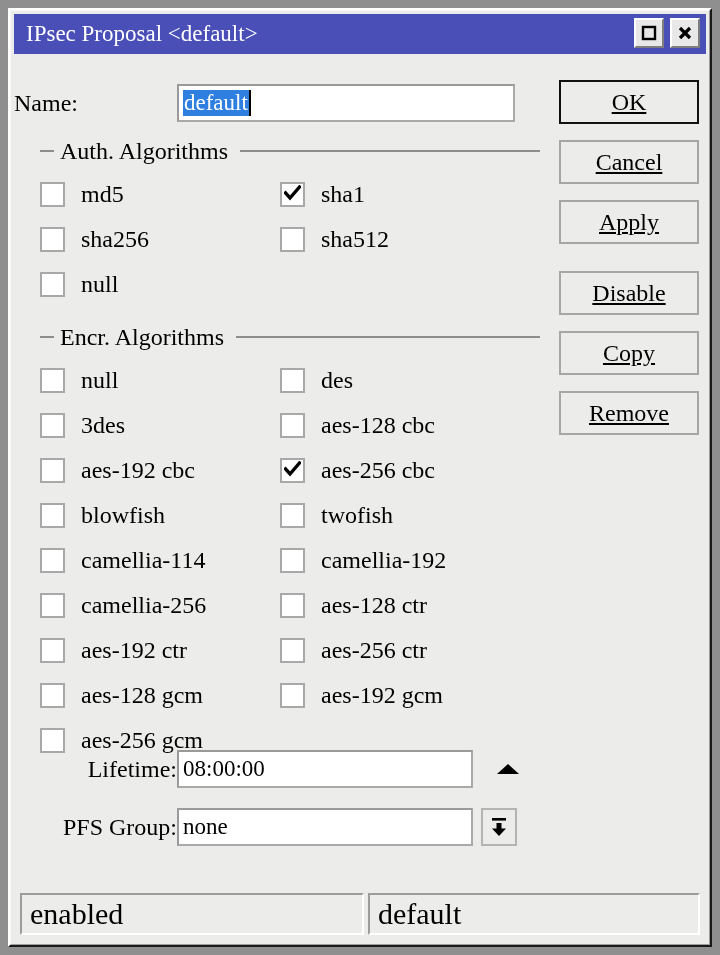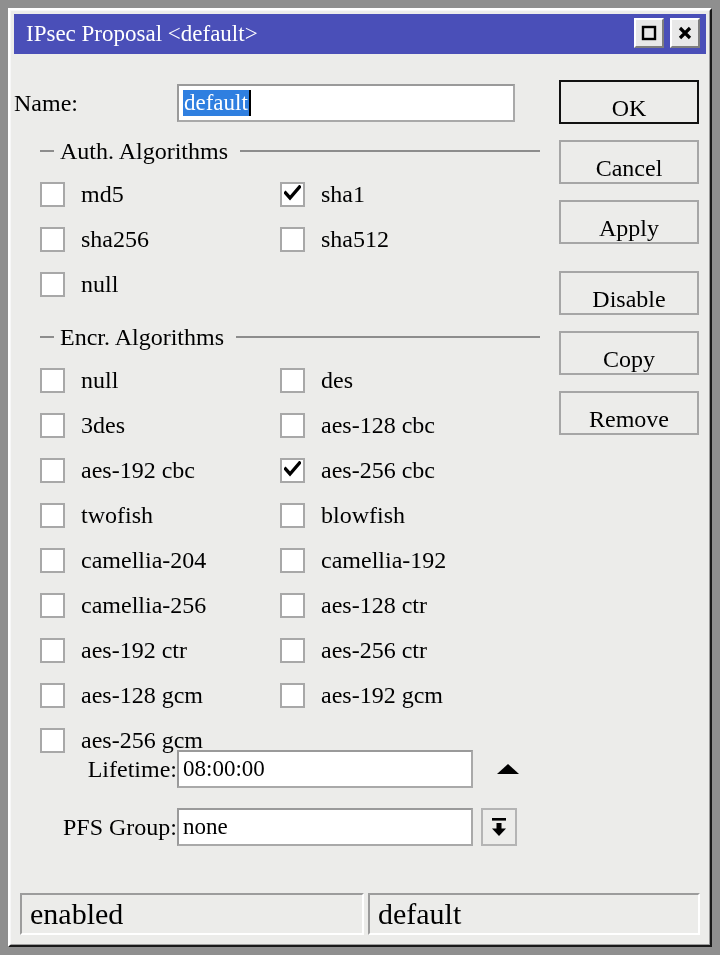--- a/index.html
+++ b/index.html
@@ -248,24 +248,25 @@
     top: 0;
   }
   .btn {
     position: absolute;
     width: 140px;
     height: 44px;
     background: #ececea;
     border: 2px solid #a6a6a6;
     box-sizing: border-box;
     display: flex;
-    align-items: flex-end;
+    align-items: center;
     justify-content: center;
     font-size: 24px;
     color: #000;
+    text-decoration: underline;
   }
   .btn.default-btn {
     border-color: #111111;
   }
 
   
   #statusbar {
     position: absolute;
     left: 6px;
     right: 6px;
@@ -403,31 +404,31 @@
                   <svg class="tick" viewBox="0 0 17 17">
                     <path d="M1.5 8 L6 13 L15.5 2" fill="none" stroke="#000" stroke-width="3.4" stroke-linecap="square" stroke-linejoin="miter"></path>
                   </svg>
                 </span>
                 <span class="cb-label">aes-256 cbc</span>
               </div>
             </div>
             <div class="cb-row">
               <div class="cb-item">
                 <span class="checkbox"></span>
+                <span class="cb-label">blowfish</span>
+              </div>
+              <div class="cb-item">
+                <span class="checkbox"></span>
                 <span class="cb-label">twofish</span>
               </div>
-              <div class="cb-item">
-                <span class="checkbox"></span>
-                <span class="cb-label">blowfish</span>
-              </div>
-            </div>
-            <div class="cb-row">
-              <div class="cb-item">
-                <span class="checkbox"></span>
-                <span class="cb-label">camellia-204</span>
+            </div>
+            <div class="cb-row">
+              <div class="cb-item">
+                <span class="checkbox"></span>
+                <span class="cb-label">camellia-114</span>
               </div>
               <div class="cb-item">
                 <span class="checkbox"></span>
                 <span class="cb-label">camellia-192</span>
               </div>
             </div>
             <div class="cb-row">
               <div class="cb-item">
                 <span class="checkbox"></span>
                 <span class="cb-label">camellia-256</span>

